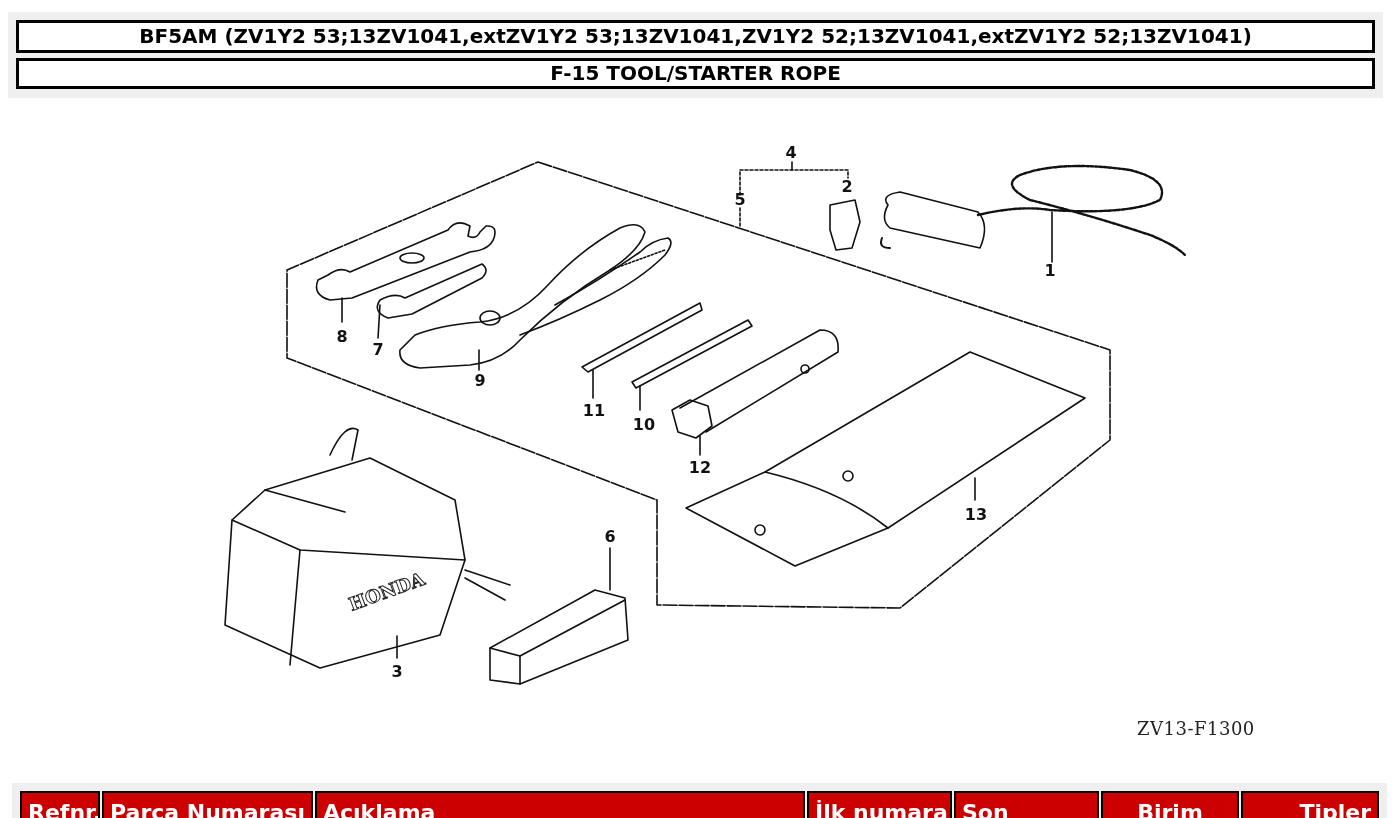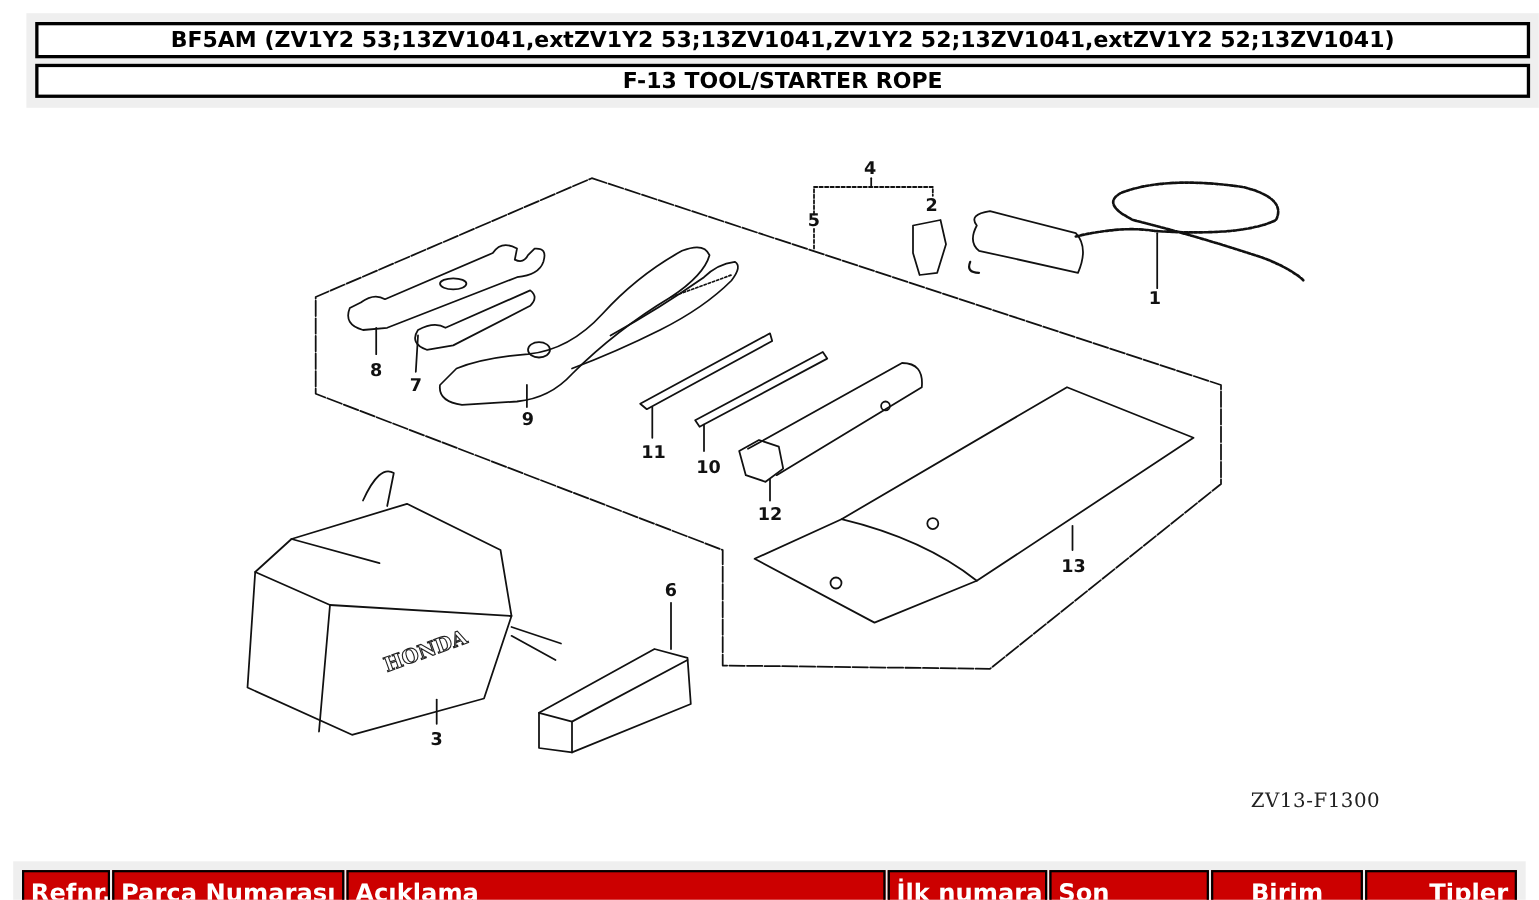--- a/index.html
+++ b/index.html
@@ -1,37 +1,37 @@
 <!DOCTYPE html>
 <html><head>
 <meta charset="utf-8">
 <style>
   html, body { margin:0; padding:0; background:#ffffff; }
   body { width:1399px; height:818px; overflow:hidden; position:relative;
          font-family:"DejaVu Sans","Liberation Sans",sans-serif; }
-  .hdr-panel { position:absolute; left:24px; top:12px; width:1375px; height:86px; background:#efefef; }
+  .hdr-panel { position:absolute; left:8px; top:12px; width:1375px; height:86px; background:#efefef; }
   .hdr-box { position:absolute; left:8px; width:1353px; background:#fff; border:3px solid #000;
              text-align:center; font-weight:bold; font-size:20px; color:#000; line-height:26px; }
   .hdr-box.b1 { top:8px; height:27px; }
   .hdr-box.b2 { top:46px; height:25px; line-height:25px; }
   .diagram { position:absolute; left:0; top:100px; width:1399px; height:670px; }
   .fig-code { position:absolute; left:1137px; top:718px; font-family:"DejaVu Serif","Liberation Serif",serif;
               font-size:18px; color:#222; letter-spacing:0.5px; }
   .tbl-panel { position:absolute; left:12px; top:783px; width:1375px; height:60px; background:#efefef; }
   .th { position:absolute; top:8px; height:40px; background:#cc0000; border:2px solid #000; box-sizing:border-box;
         color:#fff; font-weight:bold; font-size:22px; line-height:40px; padding:0 6px; white-space:nowrap; overflow:hidden; }
   .th.center { text-align:center; }
   .th.right { text-align:right; }
 </style>
 </head>
 <body>
 
 <div class="hdr-panel">
   <div class="hdr-box b1">BF5AM (ZV1Y2 53;13ZV1041,extZV1Y2 53;13ZV1041,ZV1Y2 52;13ZV1041,extZV1Y2 52;13ZV1041)</div>
-  <div class="hdr-box b2">F-13 TOOL/STARTER ROPE</div>
+  <div class="hdr-box b2">F-15 TOOL/STARTER ROPE</div>
 </div>
 
 <div class="diagram">
   <svg width="1399" height="670" viewBox="0 100 1399 670" xmlns="http://www.w3.org/2000/svg">
     <g fill="none" stroke="#111" stroke-width="1.6" stroke-linecap="round" stroke-linejoin="round">
 
       <polyline points="538,162 1110,350 1110,440 900,608 657,605 657,500 287,358 287,270 538,162" stroke-dasharray="14,2"></polyline>
 
       <polyline points="740,195 740,170 848,170 848,178" stroke-dasharray="3,2"></polyline>
       <line x1="792" y1="162" x2="792" y2="170"></line>

